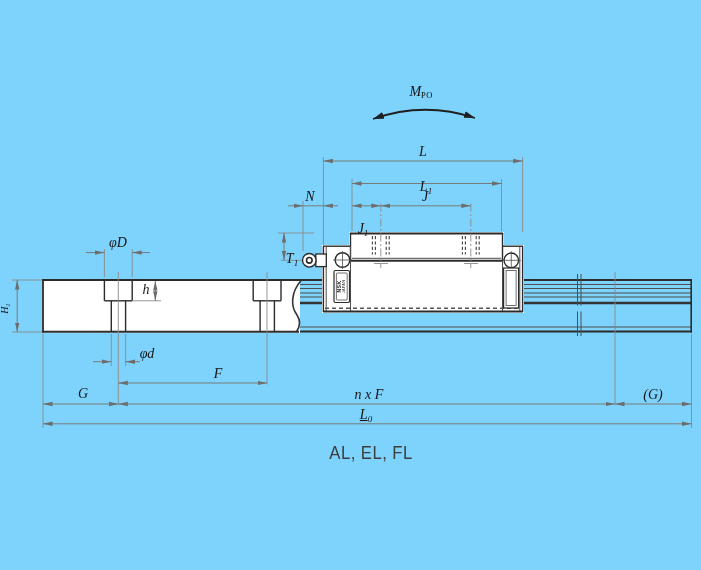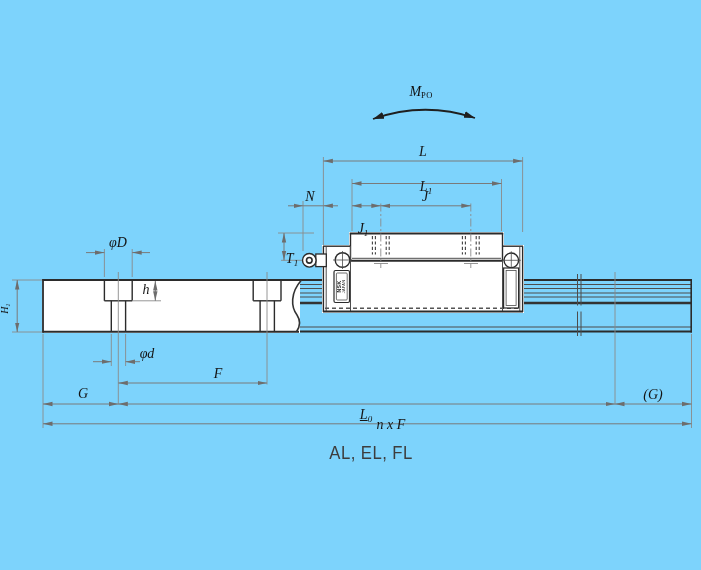--- a/index.html
+++ b/index.html
@@ -235,21 +235,21 @@
 </div>
 <div class="lbl" style="left:147px;top:347px;">
   <span>φd</span><span class="sub"></span>
 </div>
 <div class="lbl" style="left:218px;top:367px;">
   <span>F</span><span class="sub"></span>
 </div>
 <div class="lbl" style="left:83px;top:387px;">
   <span>G</span><span class="sub"></span>
 </div>
-<div class="lbl" style="left:391px;top:388px;margin-top:30px;">
+<div class="lbl" style="left:369px;top:388px;">
   <span>n x F</span><span class="sub"></span>
 </div>
 <div class="lbl" style="left:653px;top:388px;">
   <span>(G)</span><span class="sub"></span>
 </div>
 <div class="lbl" style="left:366px;top:408px;text-decoration:underline;">
   <span>L</span><span class="sub">0</span>
 </div>
 
 <div class="rot" style="left:1px;top:302px;">

